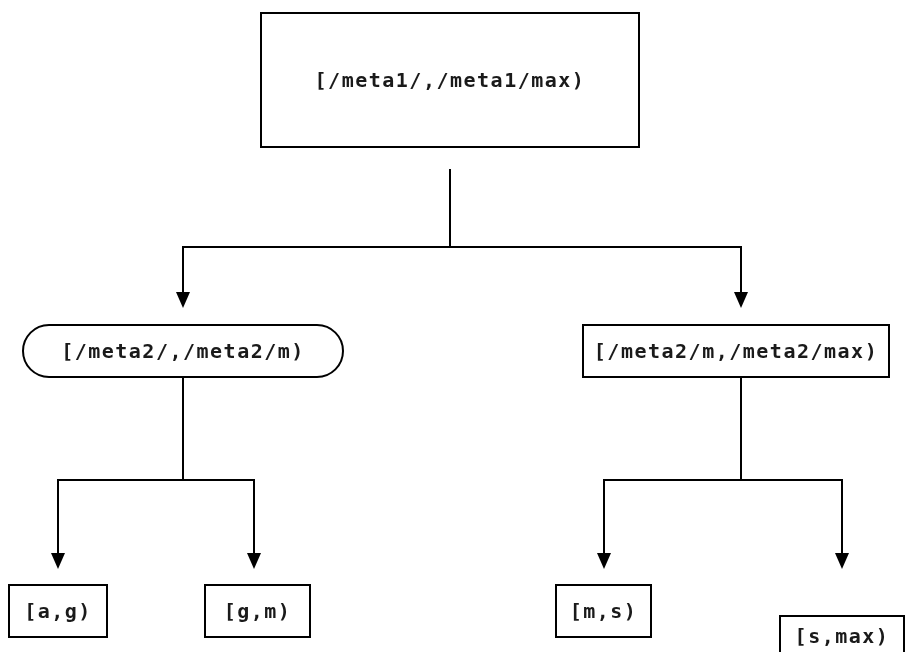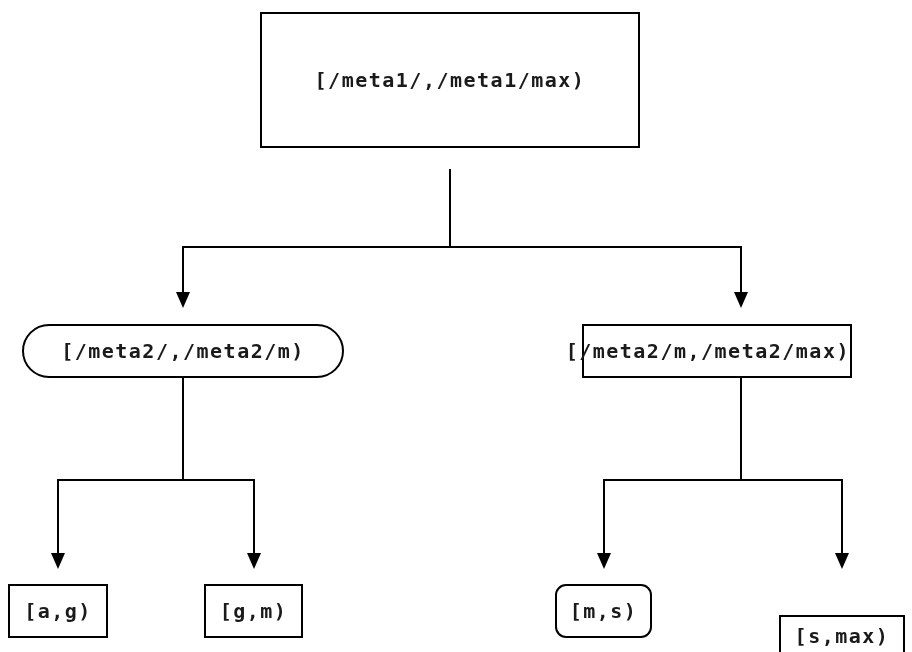--- a/index.html
+++ b/index.html
@@ -33,24 +33,24 @@
   }
   .node .label {
     color: #1a1a1a;
     font-weight: bold;
     font-size: 20px;
     letter-spacing: 1.5px;
     white-space: nowrap;
   }
   .node-root  { left: 260px; top: 12px;  width: 380px; height: 136px; }
   .node-l2a   { left: 22px;  top: 324px; width: 322px; height: 54px; border-radius: 27px; }
-  .node-l2b   { left: 582px; top: 324px; width: 270px; height: 54px; justify-content: flex-end; }
+  .node-l2b   { left: 582px; top: 324px; width: 308px; height: 54px; }
   .node-ag    { left: 8px;   top: 584px; width: 100px; height: 54px; align-items: center; }
-  .node-gm    { left: 204px; top: 584px; width: 99px;  height: 54px; }
-  .node-ms    { left: 555px; top: 584px; width: 97px;  height: 54px; border-radius: 11px; }
+  .node-gm    { left: 204px; top: 584px; width: 107px;  height: 54px; }
+  .node-ms    { left: 555px; top: 584px; width: 97px;  height: 54px; }
   .node-smax  { left: 779px; top: 615px; width: 126px; height: 42px; }
   .edge-line {
     stroke: #000000;
     stroke-width: 2;
     fill: none;
   }
   .edge-arrow {
     fill: #000000;
     stroke: none;
   }

